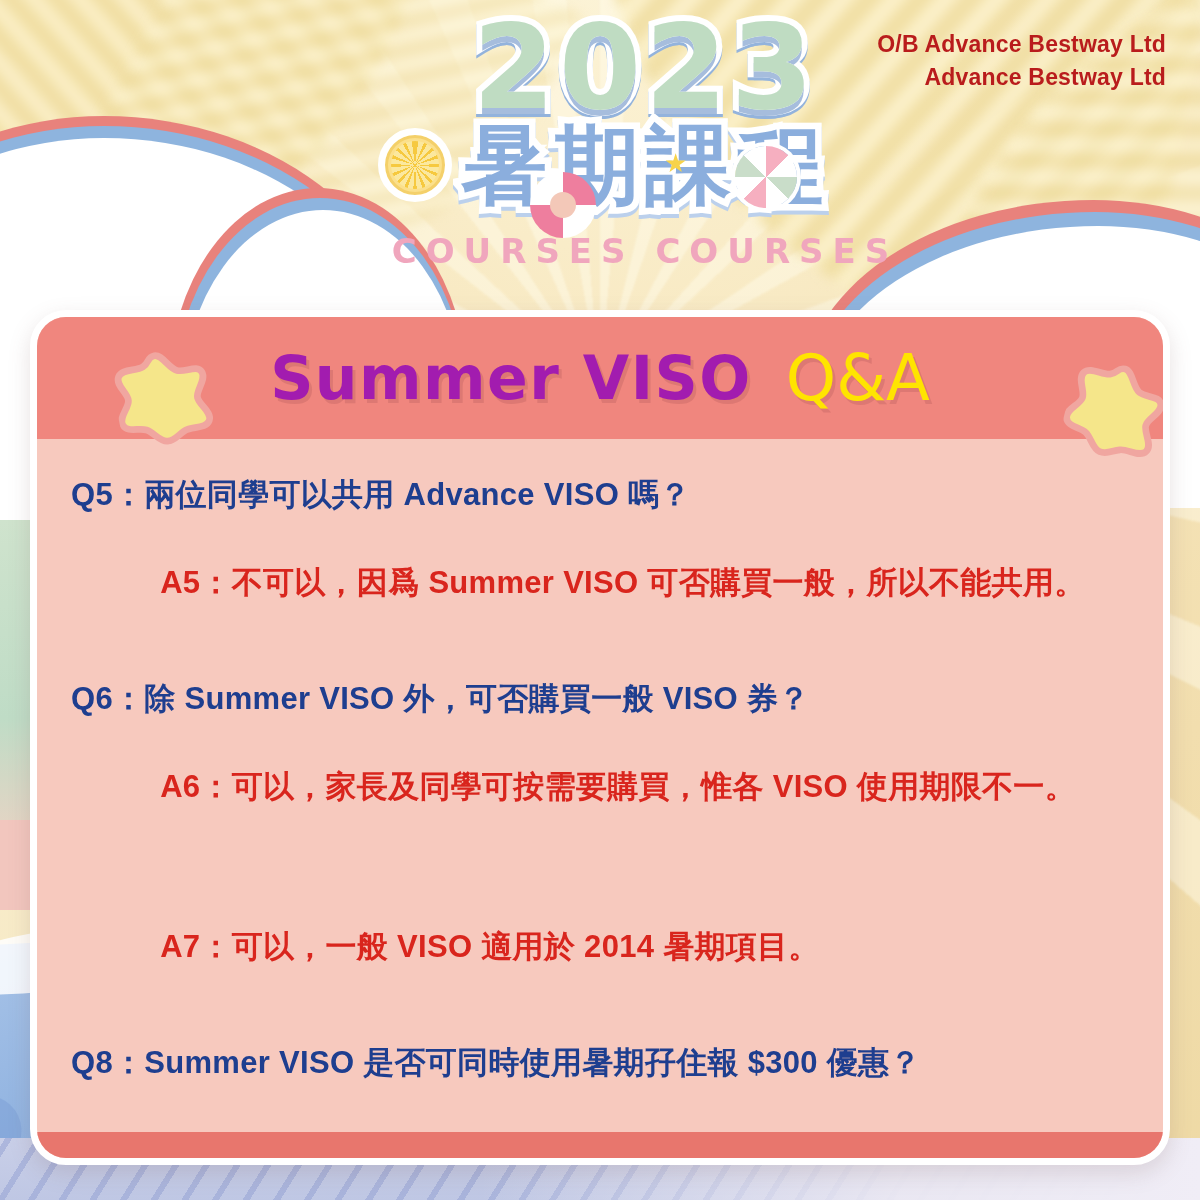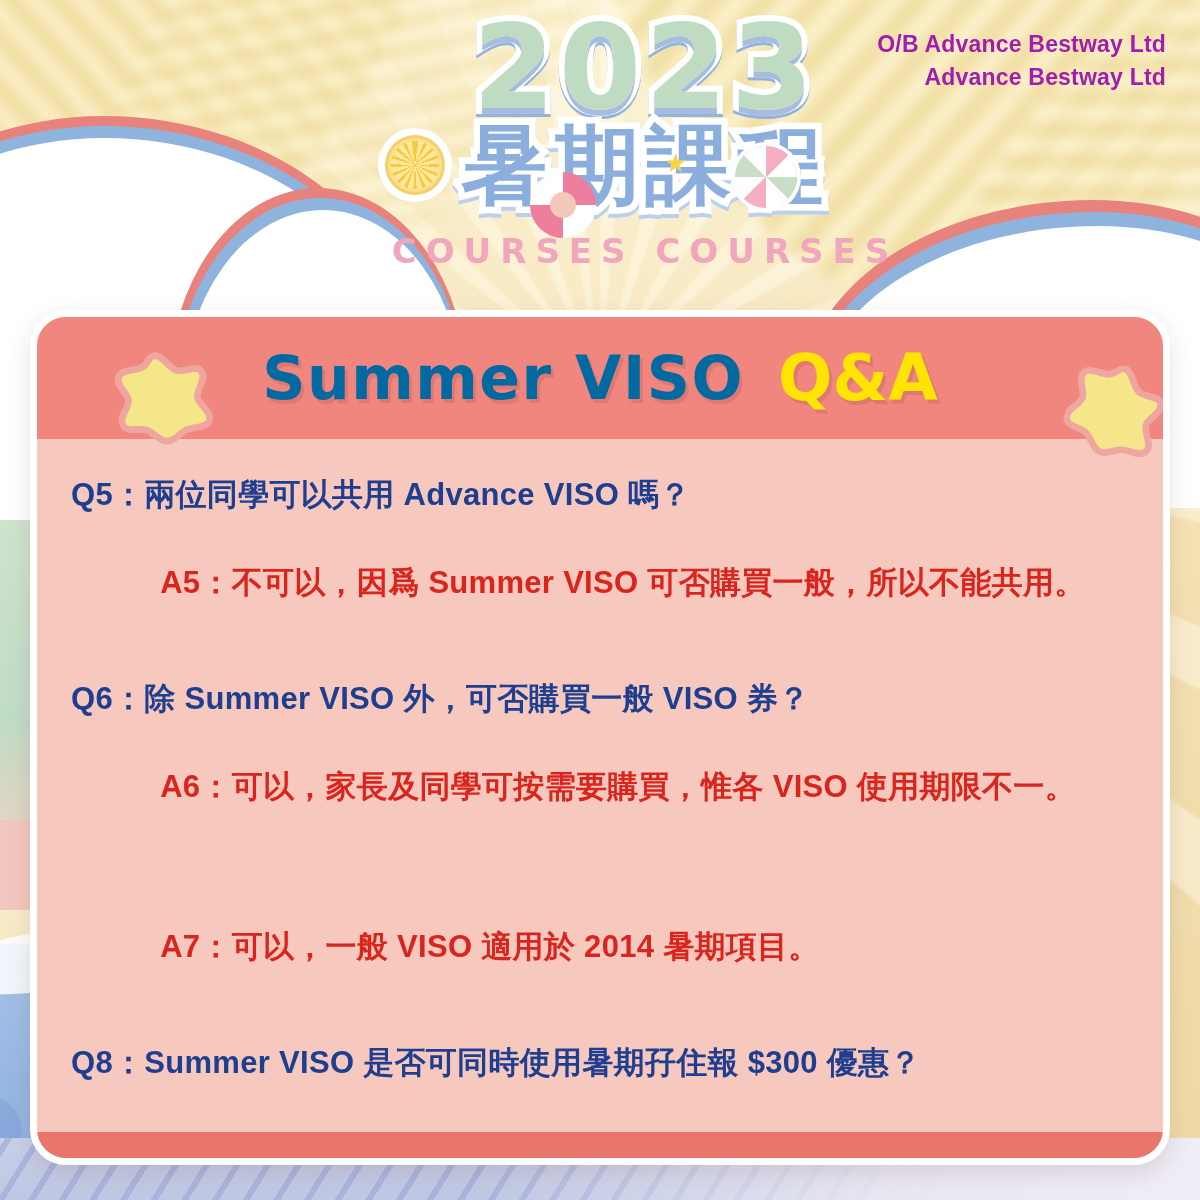--- a/index.html
+++ b/index.html
@@ -208,21 +208,21 @@
     background:#F3C8B8;
   }
   .star-deco{
     position:absolute;left:664px;top:148px;font-size:26px;color:#F7D34A;
   }
 
   
   .company{
     position:absolute;right:34px;top:28px;
     text-align:right;
-    color:#a21caf;
+    color:#b91c1c;
     font-weight:bold;
     font-size:23px;
     line-height:1.42;
     font-family:"Liberation Sans","DejaVu Sans",sans-serif;
     letter-spacing:.2px;
   }
 
   
   .card{
     position:absolute;left:30px;top:310px;width:1140px;height:855px;
@@ -241,27 +241,27 @@
     position:absolute;left:0;bottom:0;width:100%;height:26px;
     background:#E8766D;
   }
   .title-row{
     position:absolute;left:0;top:0;width:100%;height:122px;
     display:flex;align-items:center;justify-content:center;gap:0;
   }
   .title-text{
     font-size:60px;font-weight:900;
     letter-spacing:1.5px;
-    color:#0369a1;
+    color:#a21caf;
     text-shadow:3px 4px 0 rgba(205,110,105,.55);
     font-family:"DejaVu Sans","Liberation Sans",sans-serif;
     white-space:nowrap;
   }
   .title-qa{
-    font-size:64px;font-weight:700;
+    font-size:64px;font-weight:400;
     color:#FFE400;
     margin-left:34px;
     text-shadow:3px 4px 0 rgba(205,110,105,.55);
     font-family:"DejaVu Sans","Liberation Sans",sans-serif;
     white-space:nowrap;
   }
   .star{
     position:absolute;width:96px;height:96px;
   }
   .star svg{display:block;width:100%;height:100%;}

